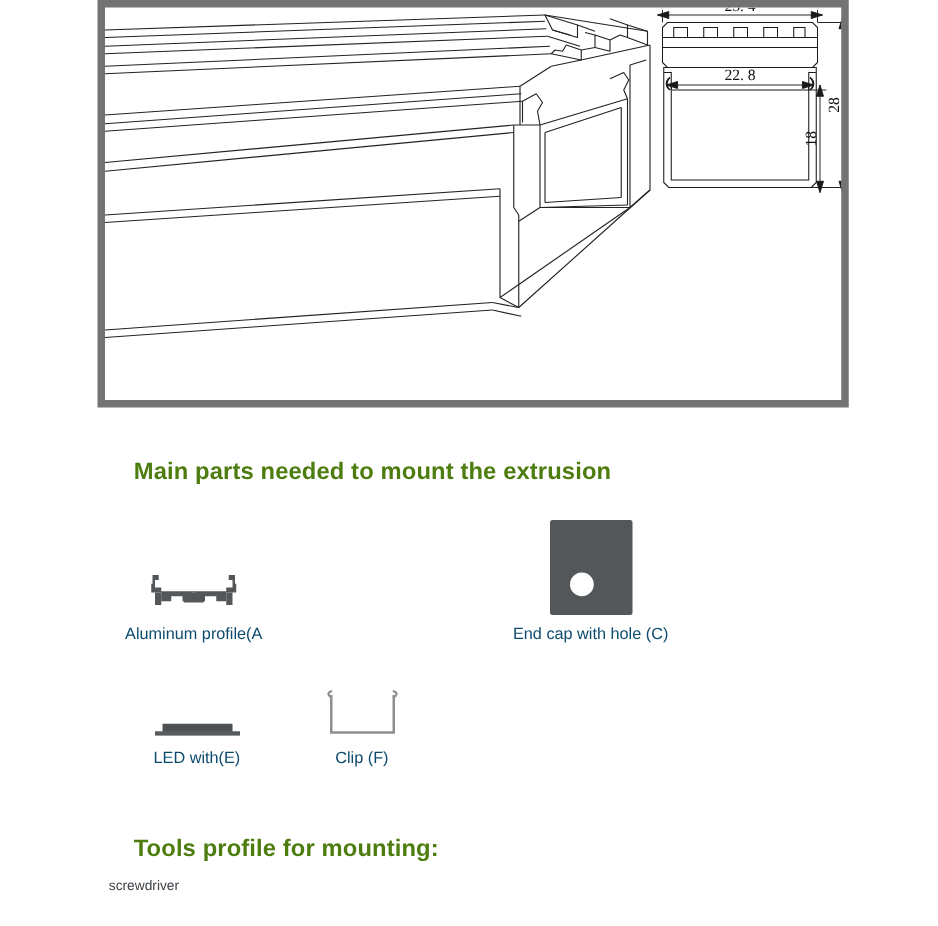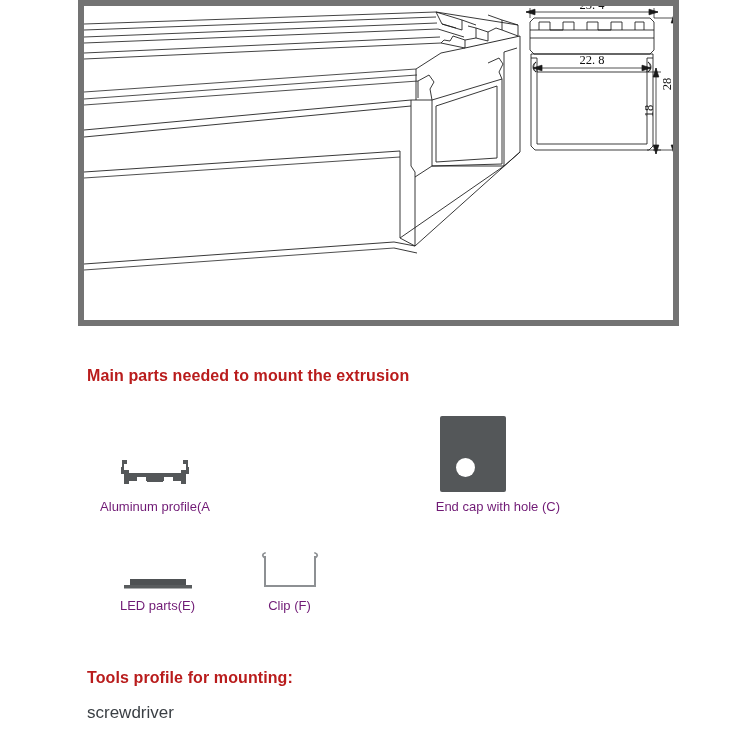--- a/index.html
+++ b/index.html
@@ -23,33 +23,34 @@
     width: 601px; height: 326px;
     border: 6px solid #737373;
     background: #ffffff;
     overflow: hidden;
   }
   .illustration-frame svg { display: block; }
 
   
   .section-heading {
     position: absolute;
-    font-size: 16px;
+    font-size: 19px;
     font-weight: bold;
-    color: #b91c1c;
+    color: #4d7c0f;
     letter-spacing: 0.1px;
     white-space: nowrap;
+    margin-left: 20px;
   }
   #main-parts-heading { left: 87px; top: 367px; }
   #tools-heading     { left: 87px; top: 669px; }
 
   .tools-item {
     position: absolute;
     left: 87px; top: 703px;
-    font-size: 17px;
+    font-size: 11px;
     font-weight: normal;
     color: #3a3f44;
     white-space: nowrap;
   }
 
   
   .parts-row { position: absolute; left: 0; width: 750px; }
   #parts-row-1 { top: 406px; height: 110px; }
   #parts-row-2 { top: 548px; height: 70px; }
 
@@ -62,30 +63,30 @@
     height: 86px;
     display: flex;
     align-items: flex-end;
     justify-content: center;
   }
   #parts-row-2 .part-figure { height: 44px; }
 
   .part-label {
     margin-top: 8px;
     font-size: 13px;
-    color: #701a75;
+    color: #0c4a6e;
     white-space: nowrap;
     line-height: 1.1;
   }
   #parts-row-2 .part-label { margin-top: 7px; }
 
   
   #cell-profile  { left: 60px;  width: 190px; }
   #cell-endcap   { left: 225px; width: 160px; }
-  #cell-endcaph  { left: 385px; width: 175px; text-align: right; }
+  #cell-endcaph  { left: 385px; width: 175px; }
   #cell-cover    { left: 548px; width: 130px; }
   #cell-ledstrip { left: 70px;  width: 175px; }
   #cell-clip     { left: 232px; width: 115px; }
 
   
   .shape-endcap {
     width: 66px; height: 76px;
     background: #545759;
     border-radius: 2px;
     position: relative;
@@ -277,21 +278,21 @@
 
 <div class="parts-row" id="parts-row-2">
 
   <div class="part-cell" id="cell-ledstrip">
     <div class="part-figure">
       <svg width="72" height="16" viewBox="0 0 72 16" xmlns="http://www.w3.org/2000/svg">
         <rect x="8" y="3" width="56" height="7" fill="#4e5153"></rect>
         <rect x="2" y="9" width="68" height="3.5" fill="#595c5e"></rect>
       </svg>
     </div>
-    <div class="part-label">LED parts(E)</div>
+    <div class="part-label">LED with(E)</div>
   </div>
 
   <div class="part-cell" id="cell-clip">
     <div class="part-figure">
       <svg width="62" height="40" viewBox="0 0 62 40" xmlns="http://www.w3.org/2000/svg">
         <path d="M6 4 L6 34 L56 34 L56 4" fill="none" stroke="#8d9093" stroke-width="2" stroke-linejoin="miter"></path>
         <path d="M6 6 C3 4, 3 2, 6 1" fill="none" stroke="#8d9093" stroke-width="1.8" stroke-linecap="round"></path>
         <path d="M56 6 C59 4, 59 2, 56 1" fill="none" stroke="#8d9093" stroke-width="1.8" stroke-linecap="round"></path>
       </svg>
     </div>

